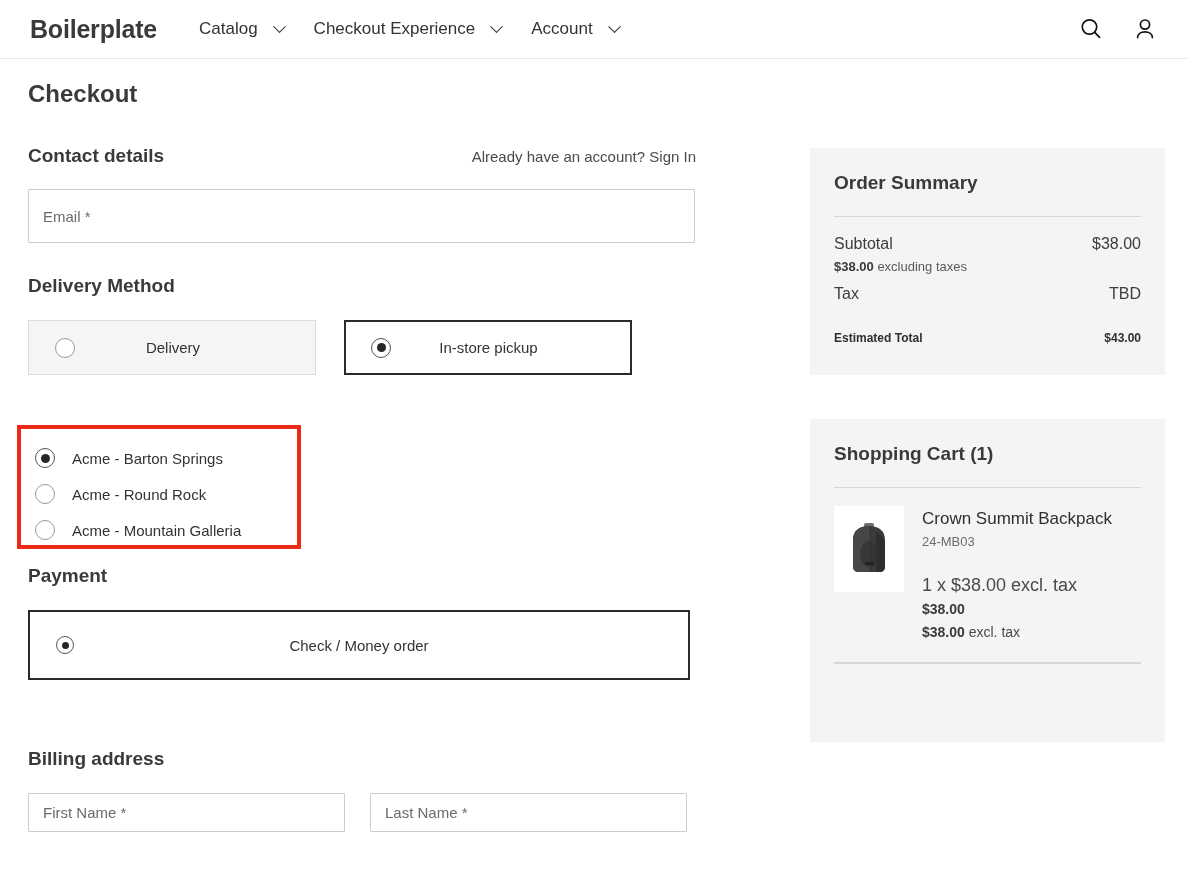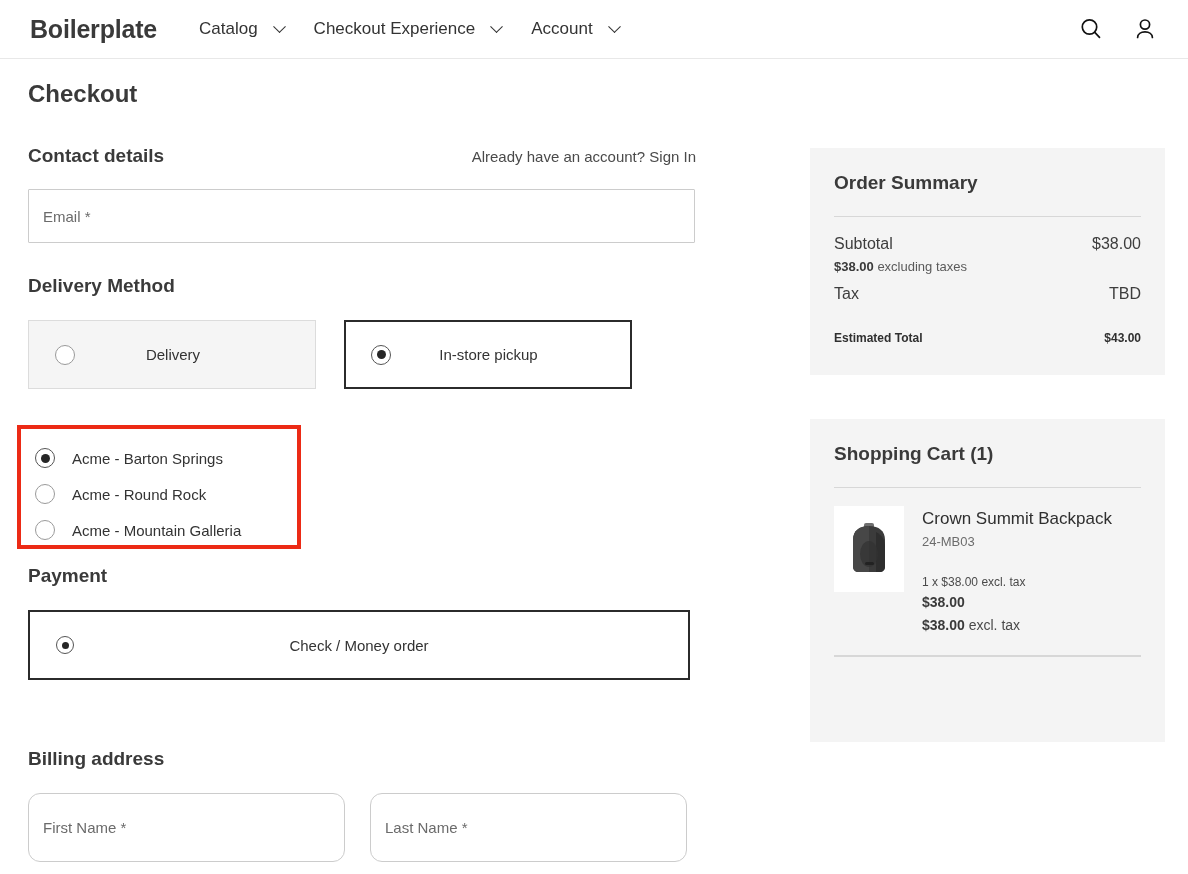--- a/index.html
+++ b/index.html
@@ -66,21 +66,21 @@
     font-family: "Liberation Sans", sans-serif;
     border-radius: 1px;
   }
   .text-input::placeholder { color: #6b6b6b; }
 
   .section-title-2 { font-size: 19px; font-weight: 700; color: #3a3a3a; margin-bottom: 23px; }
 
   
   .delivery-row { display: flex; gap: 28px; }
   .opt-card {
-    width: 288px; height: 69px;
+    width: 288px; height: 55px;
     display: flex; align-items: center;
     border: 1px solid #dcdcdc; background: #f5f5f5;
     cursor: pointer; position: relative;
   }
   .opt-card.selected { border: 2px solid #2b2b2b; background: #ffffff; }
   .opt-card .radio { margin-left: 26px; }
   .opt-card.selected .radio { margin-left: 25px; }
   .opt-card .opt-label {
     flex: 1; text-align: center; font-size: 15px; color: #333;
     padding-right: 44px;
@@ -125,25 +125,25 @@
   .pay-card .radio { margin-left: 26px; }
   .pay-card .pay-label {
     flex: 1; text-align: center; font-size: 15px; color: #333;
     padding-right: 44px;
   }
 
   
   .billing-wrap { position: absolute; left: 28px; top: 748px; width: 668px; }
   .billing-row { display: flex; gap: 25px; margin-top: 23px; }
   .name-input {
-    width: 317px; height: 69px;
+    width: 317px; height: 39px;
     border: 1px solid #cccccc; background: #fff;
     font-size: 15px; color: #555; padding: 0 14px;
     font-family: "Liberation Sans", sans-serif;
-    border-radius: 12px;
+    border-radius: 1px;
   }
   .name-input::placeholder { color: #6b6b6b; }
 
   
   .panel { background: #f4f4f4; padding: 24px 24px 0 24px; }
   .panel-title { font-size: 19px; font-weight: 700; color: #3a3a3a; }
   .panel-rule { height: 1px; background: #d7d7d7; margin: 22px 0 18px 0; }
 
   .sum-row { display: flex; justify-content: space-between; align-items: baseline; }
   .sum-label { font-size: 16px; color: #3d3d3d; }
@@ -158,21 +158,21 @@
   .cart-panel { margin-top: 44px; height: 323px; }
   .cart-item { display: flex; gap: 18px; }
   .thumb {
     width: 70px; height: 86px; background: #ffffff;
     display: flex; align-items: center; justify-content: center;
     flex: none;
   }
   .cart-info { padding-top: 2px; }
   .cart-name { font-size: 17px; color: #2f2f2f; line-height: 1.25; }
   .cart-sku { font-size: 13px; color: #6c6c6c; margin-top: 5px; }
-  .cart-qty { font-size: 12px; color: #4a4a4a; margin-top: 26px; }
+  .cart-qty { font-size: 18px; color: #4a4a4a; margin-top: 26px; }
   .cart-price { font-size: 14px; font-weight: 700; color: #3a3a3a; margin-top: 5px; }
   .cart-total { font-size: 14px; color: #4a4a4a; margin-top: 7px; }
   .cart-total b { font-weight: 700; color: #3a3a3a; }
   .cart-rule { height: 2px; background: #d7d7d7; margin-top: 22px; }
 </style>
 </head>
 <body>
 
 <div id="root">
 

